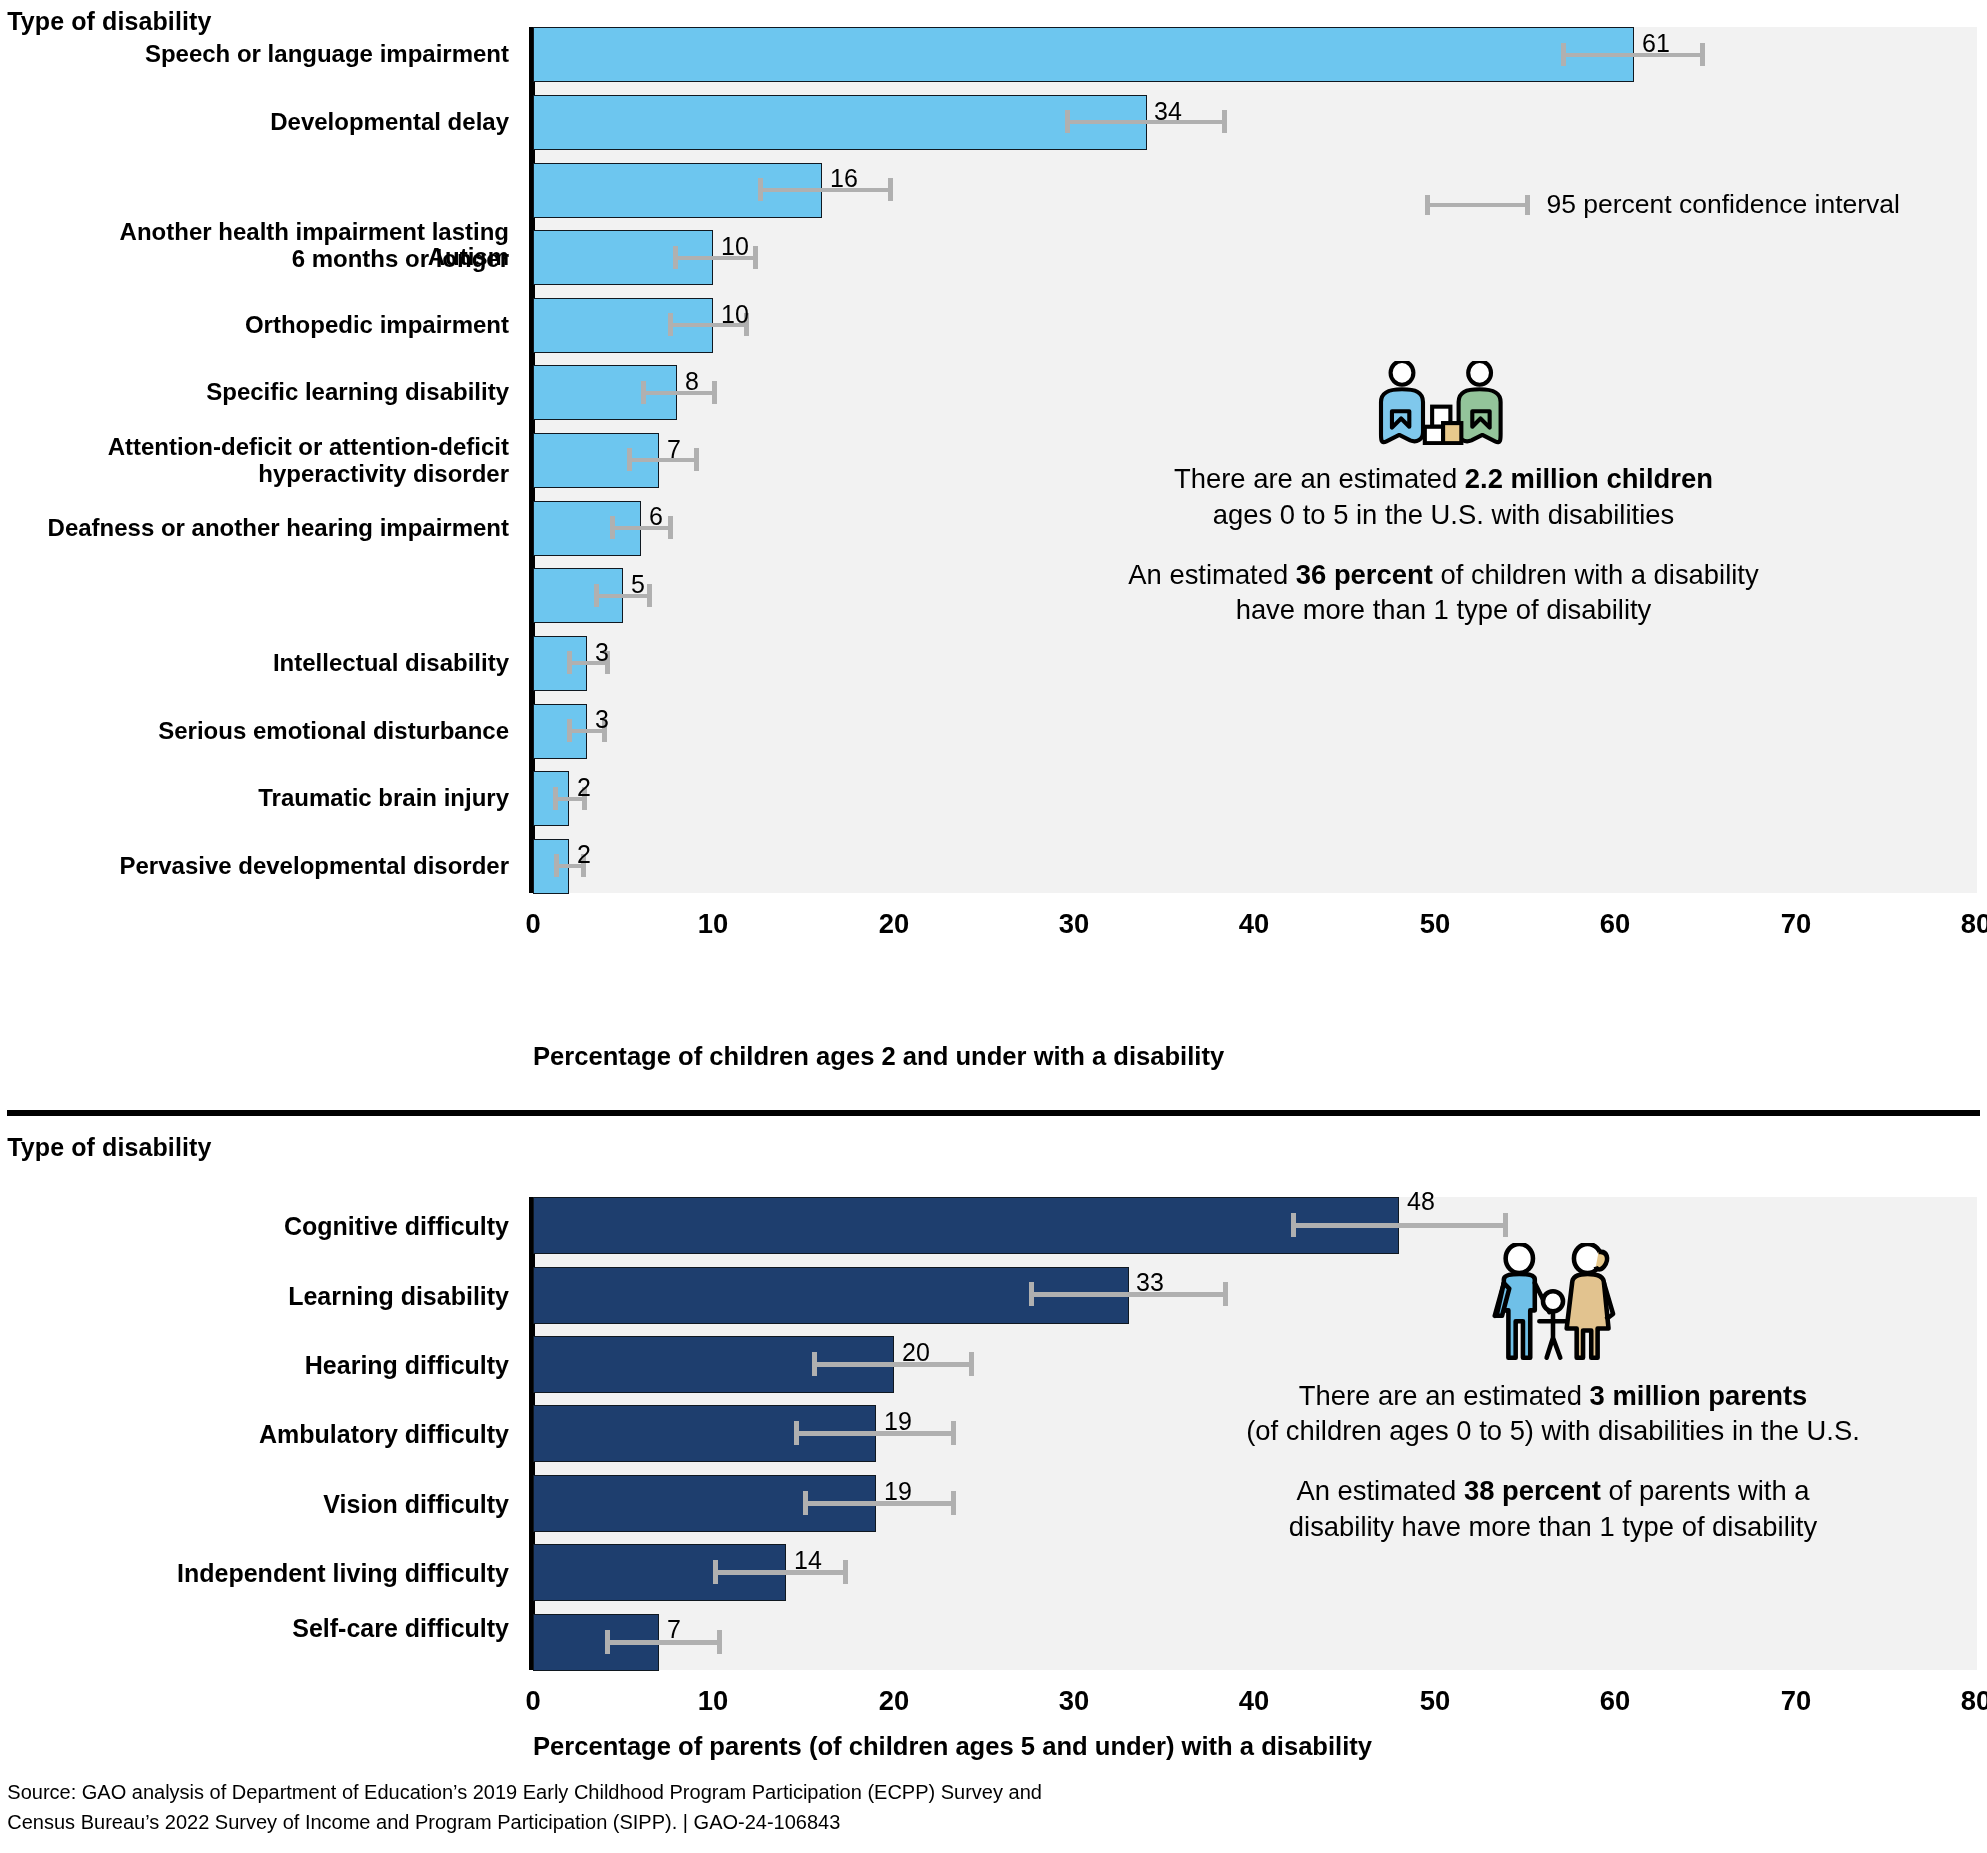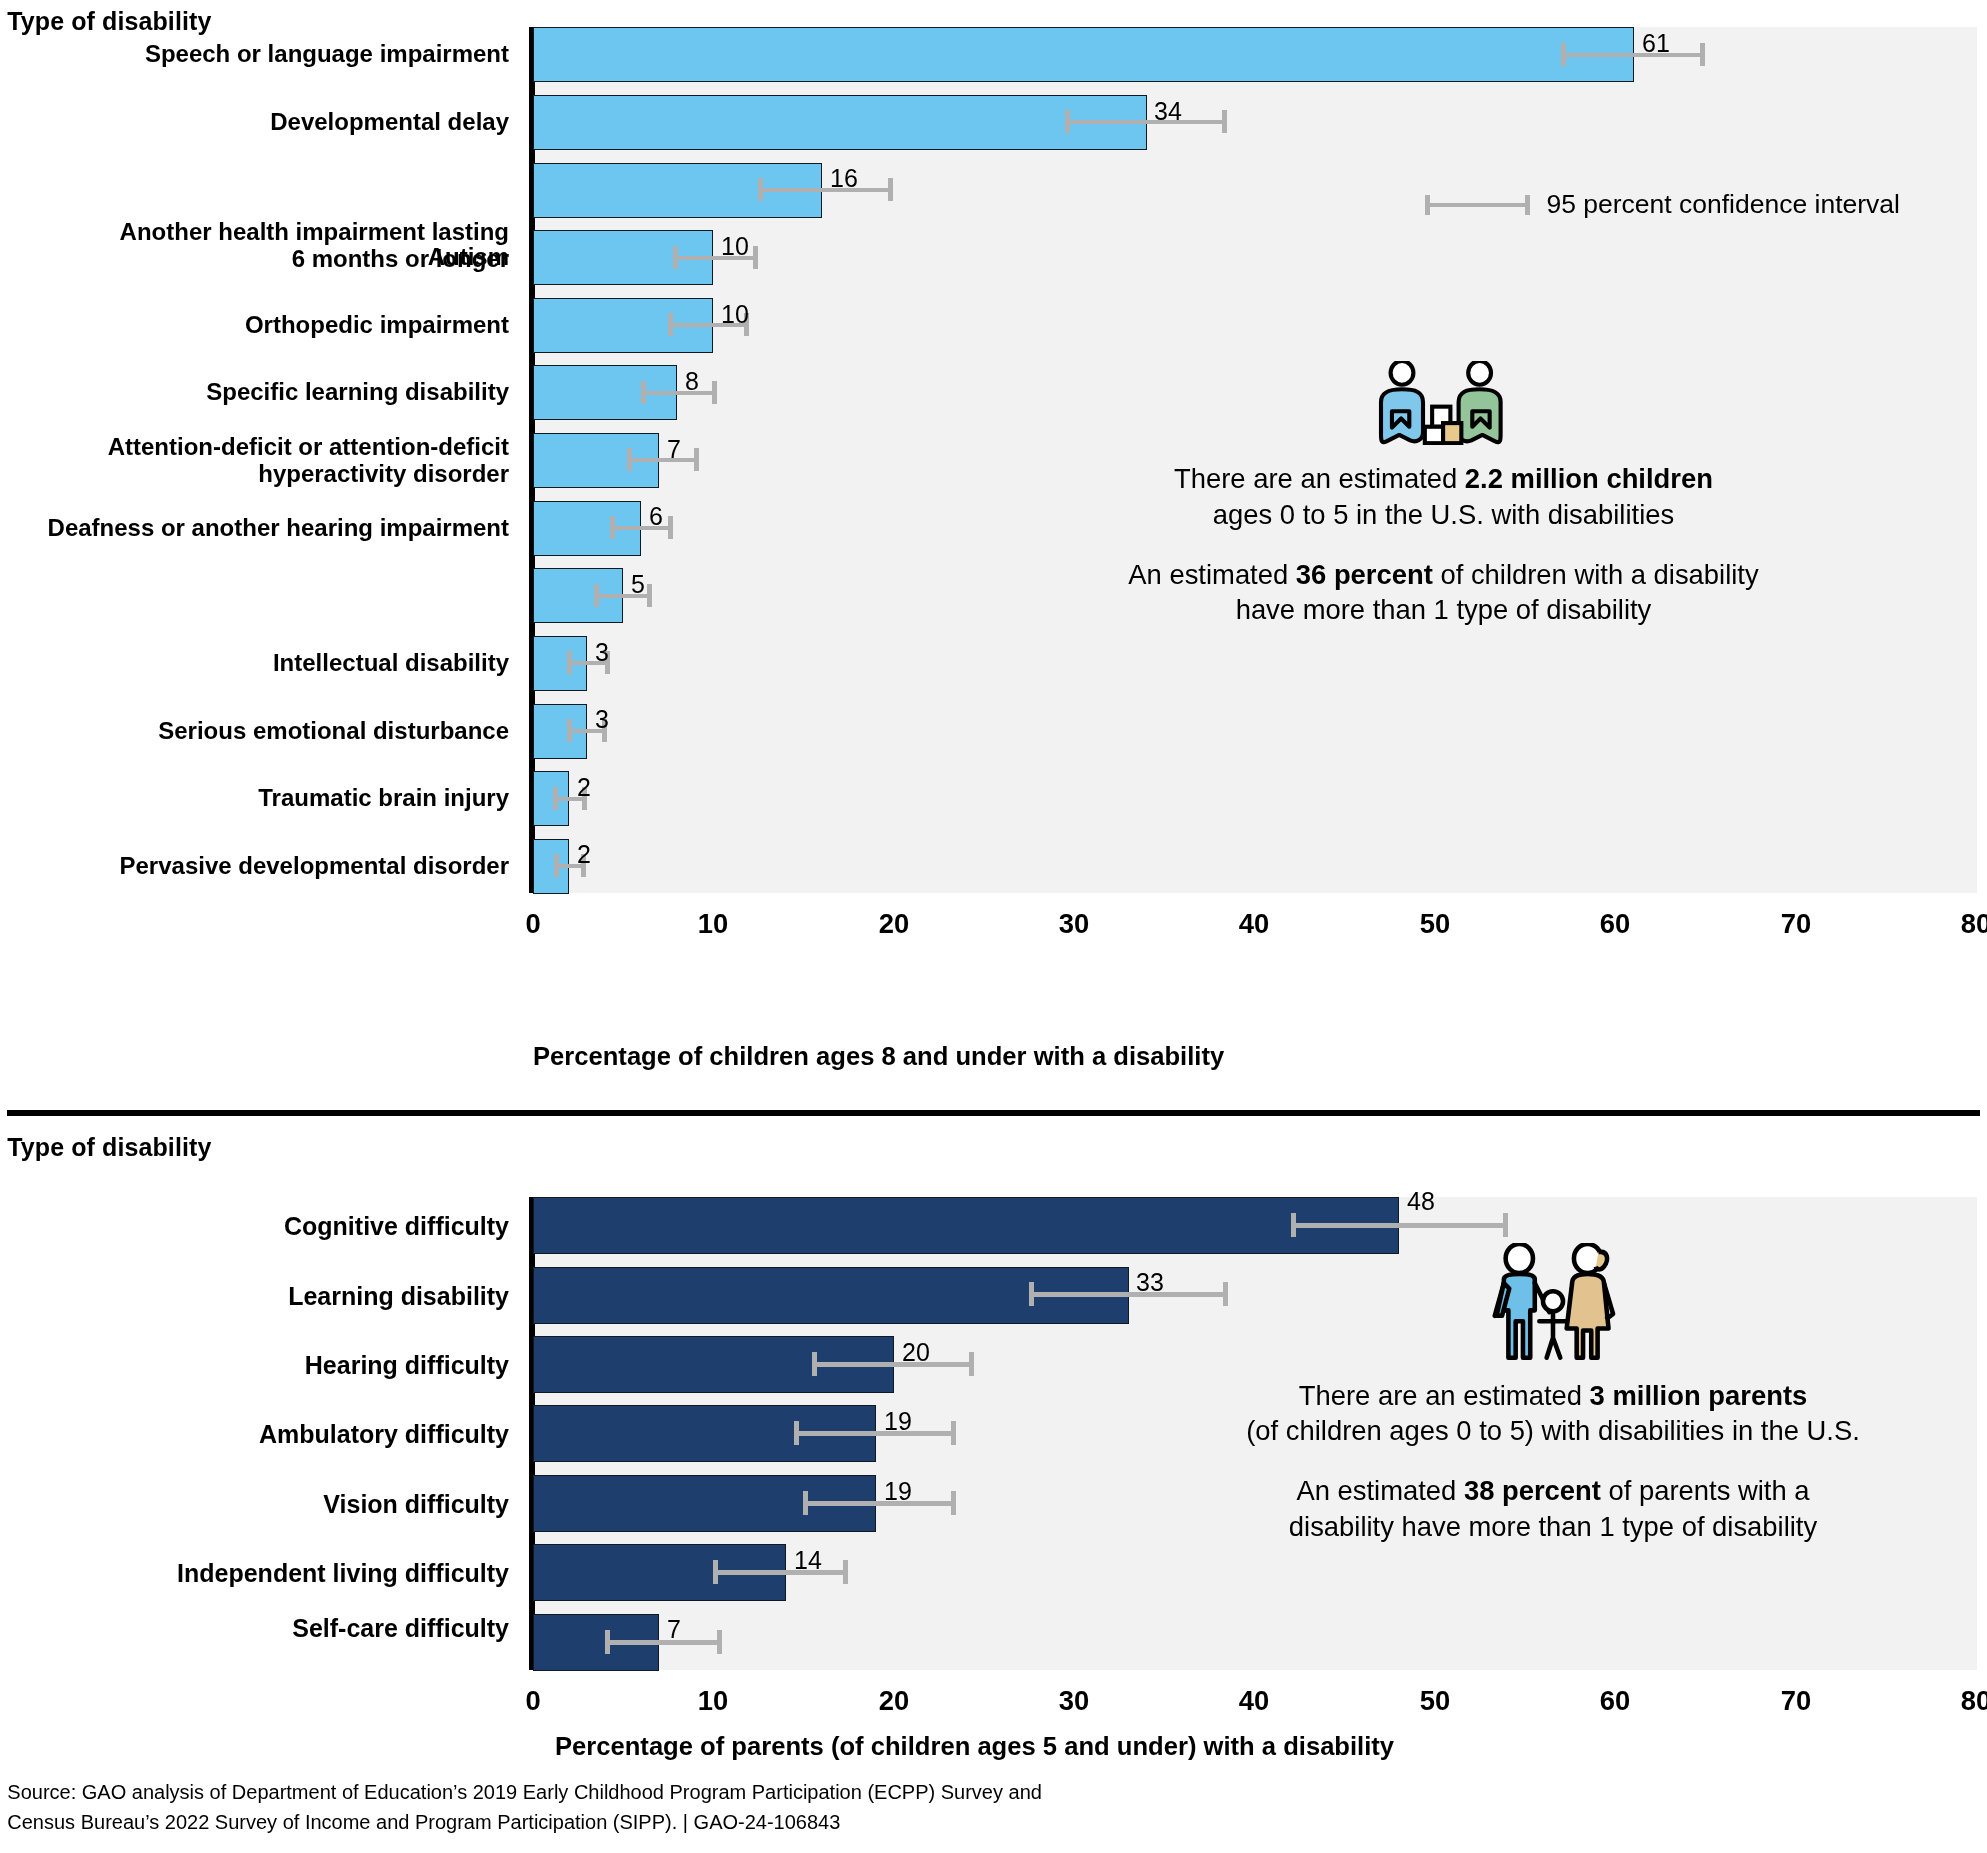--- a/index.html
+++ b/index.html
@@ -208,21 +208,21 @@
       <span>There are an estimated </span><b>2.2 million children</b>
     </div>
     <div class="line">ages 0 to 5 in the U.S. with disabilities</div>
     <div class="gap"></div>
     <div class="line">
       <span>An estimated </span><b>36 percent</b><span> of children with a disability</span>
     </div>
     <div class="line">have more than 1 type of disability</div>
   </div>
 
-  <div class="xaxis-title" style="left:533px;top:1042px;">Percentage of children ages 8 and under with a disability</div>
+  <div class="xaxis-title" style="left:533px;top:1042px;">Percentage of children ages 2 and under with a disability</div>
 </div>
 
 <div class="divider" style="left:7.3px;top:1110px;width:1973px;"></div>
 
 <div class="panel" style="position:absolute;left:0;top:1124px;width:1987px;height:621px;">
 
   <div class="axis-title" style="position:absolute;left:7.3px;top:9.1px;">Type of disability</div>
 
   <div class="plot-wrap" id="plot2" style="position:absolute;left:0;top:0;width:1987px;height:548px;">
       <div class="plotbg" style="left: 533px; top: 73px; width: 1444px; height: 473px;"></div>
@@ -311,20 +311,20 @@
       <span>There are an estimated </span><b>3 million parents</b>
     </div>
     <div class="line">(of children ages 0 to 5) with disabilities in the U.S.</div>
     <div class="gap"></div>
     <div class="line">
       <span>An estimated </span><b>38 percent</b><span> of parents with a</span>
     </div>
     <div class="line">disability have more than 1 type of disability</div>
   </div>
 
-  <div class="xaxis-title" style="left:533px;top:608px;margin-left:22px;">Percentage of parents (of children ages 5 and under) with a disability</div>
+  <div class="xaxis-title" style="left:533px;top:608px;">Percentage of parents (of children ages 5 and under) with a disability</div>
 </div>
 
 <div class="source" style="left:7.3px;top:1777px;width:1919px;">
   <div>Source: GAO analysis of Department of Education’s 2019 Early Childhood Program Participation (ECPP) Survey and</div>
   <div>Census Bureau’s 2022 Survey of Income and Program Participation (SIPP).  |  GAO-24-106843</div>
 </div>
 
 
 </body></html>

